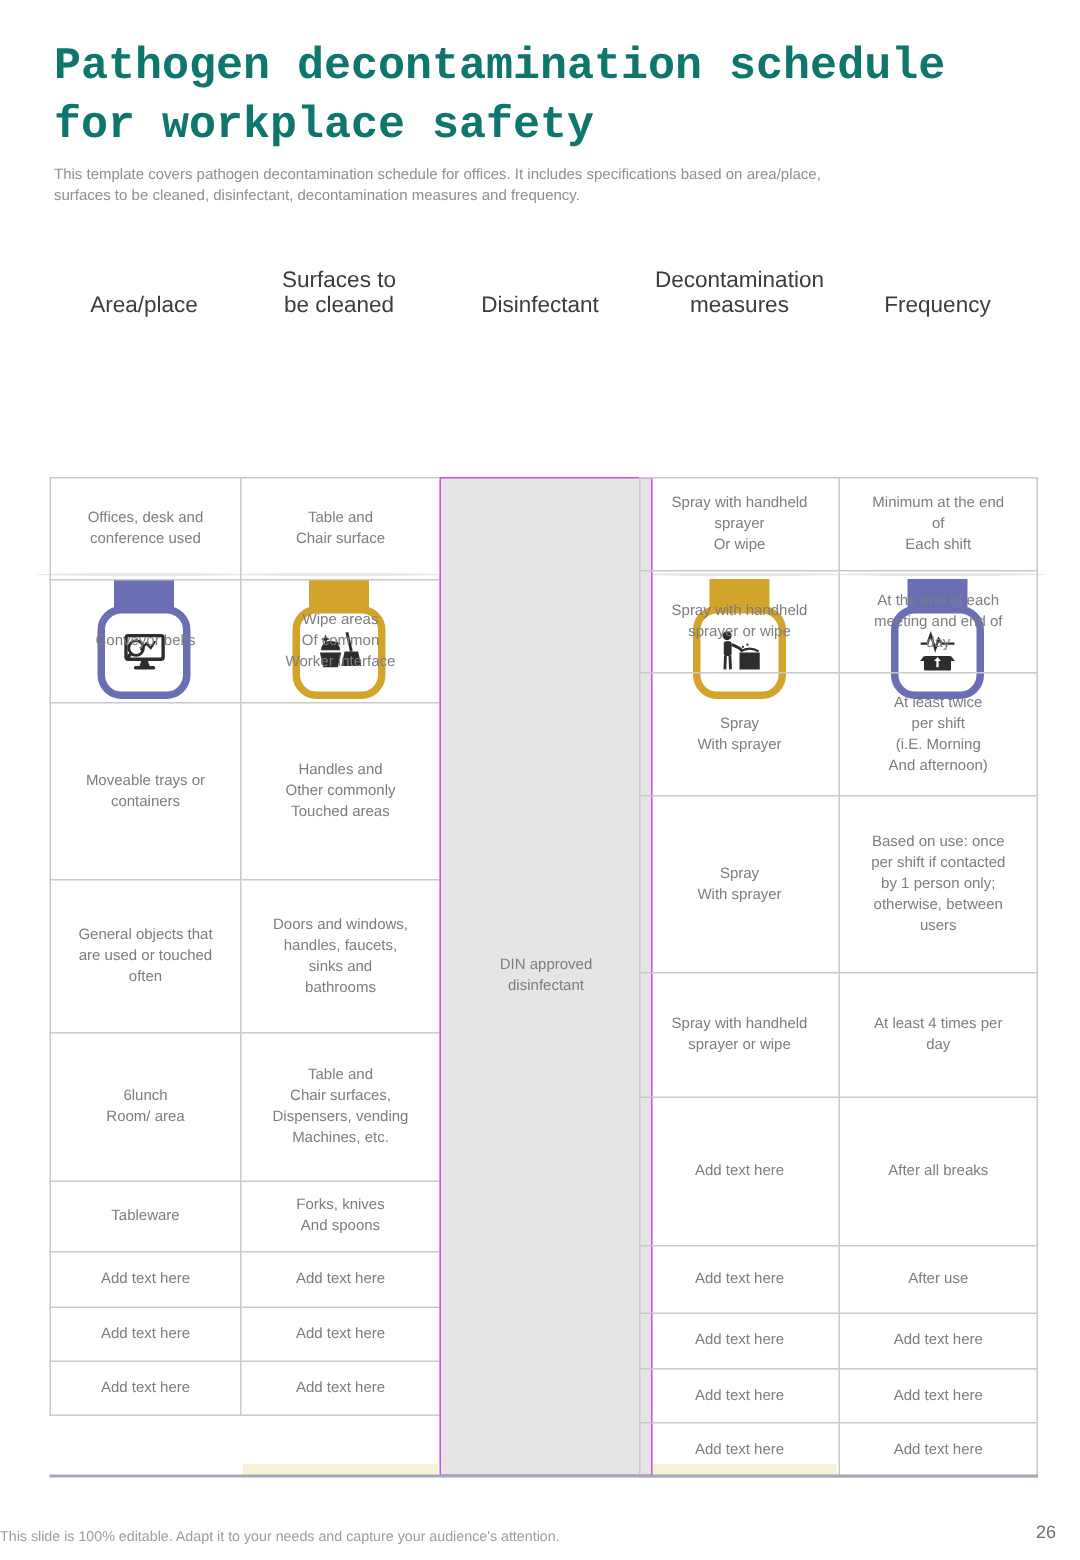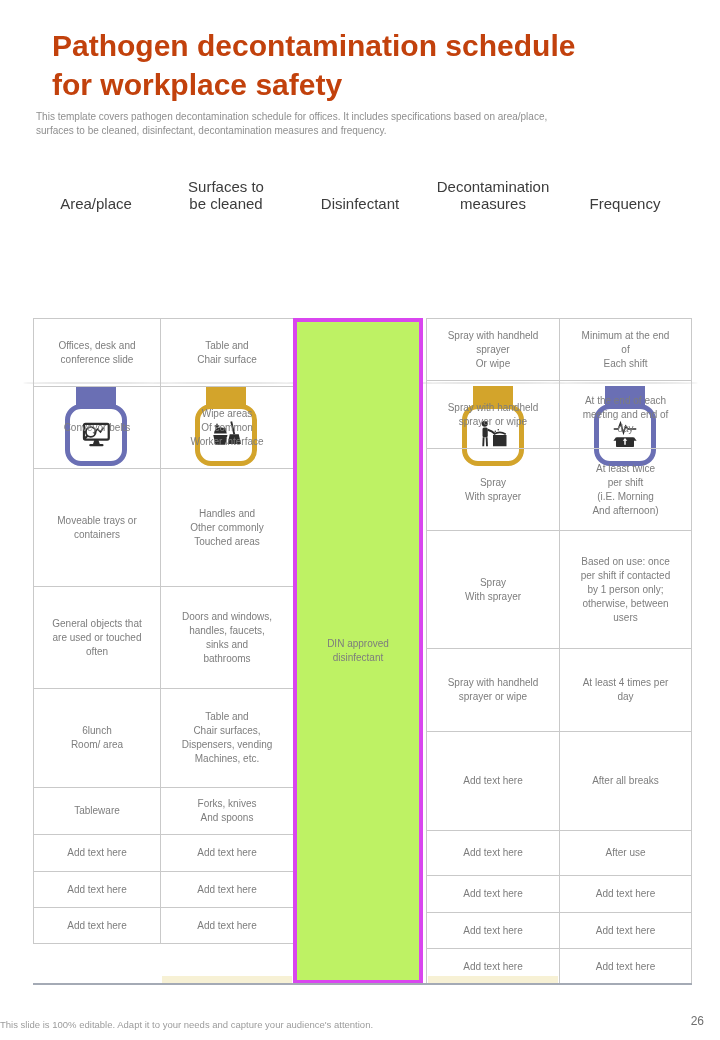--- a/index.html
+++ b/index.html
@@ -3,22 +3,22 @@
 <meta charset="utf-8">
 <style>
   html,body { margin:0; padding:0; background:#e9e9e9; }
   .slide {
     position:relative; width:720px; height:1040px; background:#ffffff;
     overflow:hidden; font-family:"Liberation Sans", sans-serif;
     margin:0 auto;
   }
   .title {
     position:absolute; left:36px; top:26px; width:660px;
-    font-family:Liberation Sans, sans-serif; font-weight:bold;
-    font-size:30px; line-height:39px; color:#c2410c; white-space:pre-line;margin-left:16px;
+    font-family:Liberation Mono, monospace; font-weight:bold;
+    font-size:30px; line-height:39px; color:#0f766e; white-space:pre-line;
   }
   .subtitle {
     position:absolute; left:36px; top:110px; width:670px;
     font-size:10px; line-height:14px; color:#8f8f8f; white-space:pre-line;
   }
   .col-header { position:absolute; top:168px; width:150px; text-align:center; }
   .col-title {
     display:flex; align-items:flex-end; justify-content:center; height:44px;
     font-family:Liberation Sans, sans-serif; font-size:15px; line-height:17px;
     color:#3c3c3c; white-space:pre-line;
@@ -40,22 +40,22 @@
 
   table.data-table { position:absolute; border-collapse:collapse; table-layout:fixed; }
   table.data-table td {
     border:1px solid #c9c9c9; font-size:10px; line-height:14px; color:#7d7d7d;
     text-align:center; vertical-align:middle; white-space:pre-line; padding:2px 4px;
     overflow:hidden;
   }
   .left-table  { left:33px;  top:318px; }
   .right-table { left:426px; top:318px;padding-left:13px; }
   .mid-cell {
-    position:absolute; left:293px; top:318px; width:130px; height:666px;
-    box-sizing:border-box; border:4px solid #d946ef; background:#bef264;
+    position:absolute; left:293px; top:318px; width:142px; height:666px;
+    box-sizing:border-box; border:1px solid #d946ef; background:#e5e5e5;
     display:flex; align-items:center; justify-content:center;
     font-size:10px; line-height:14px; color:#7d7d7d; text-align:center;
     white-space:pre-line;
   }
   .bottom-edge { position:absolute; left:33px; top:983px; width:659px; height:2px;
     background:#a4aab5; }
 
   .footer-note {
     position:absolute; left:0; right:0; top:1019px; text-align:left;
     font-size:9.5px; color:#9c9c9c;
@@ -174,21 +174,21 @@
   <div class="cream-strip" style="left:428px; top:976px; width:130px;"></div>
 
   <table class="data-table left-table">
     <colgroup>
         <col style="width:127px">
         <col style="width:133px">
       </colgroup>
     <tbody>
       <tr style="height:68px">
         <td>Offices, desk and
-conference slide</td>
+conference used</td>
         <td>Table  and
 Chair surface</td>
       </tr>
       <tr style="height:82px">
         <td>Conveyor  belts</td>
         <td>Wipe areas
 Of common
 Worker interface</td>
       </tr>
       <tr style="height:118px">

